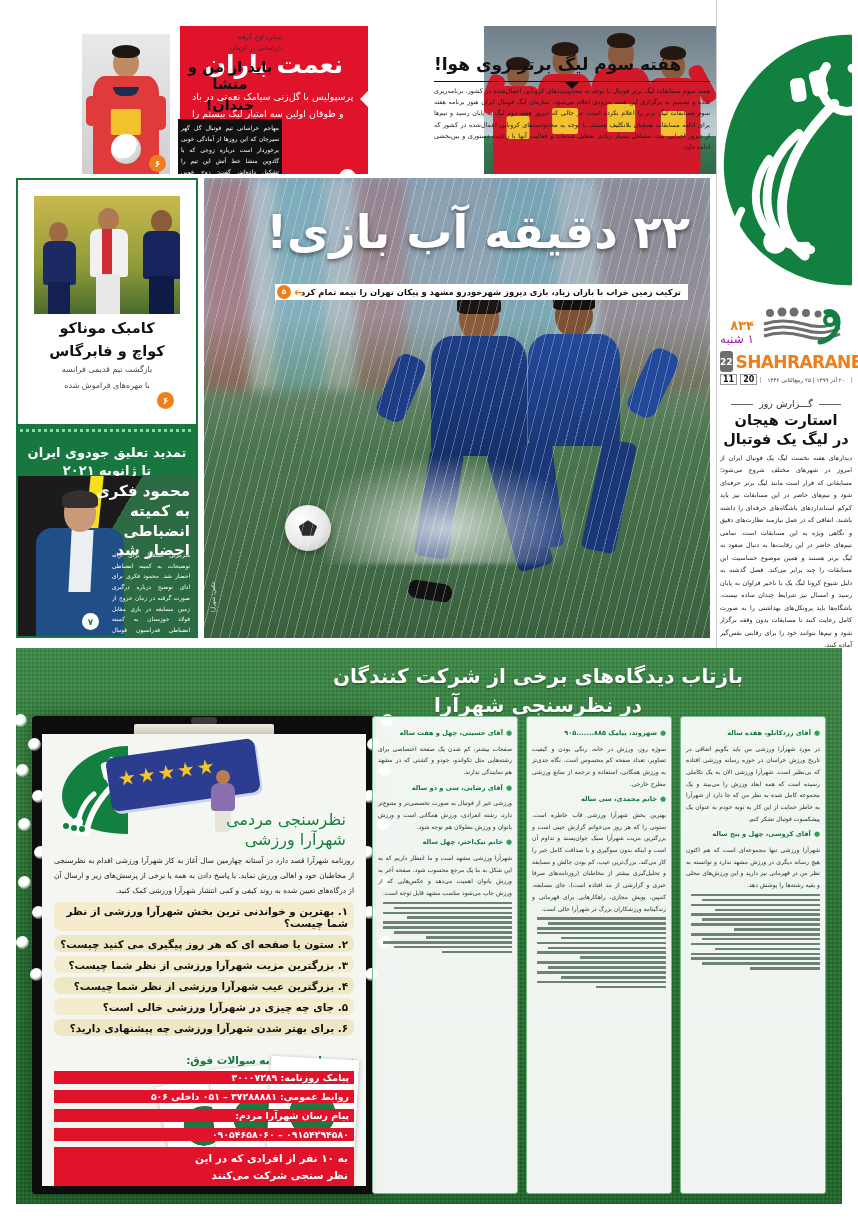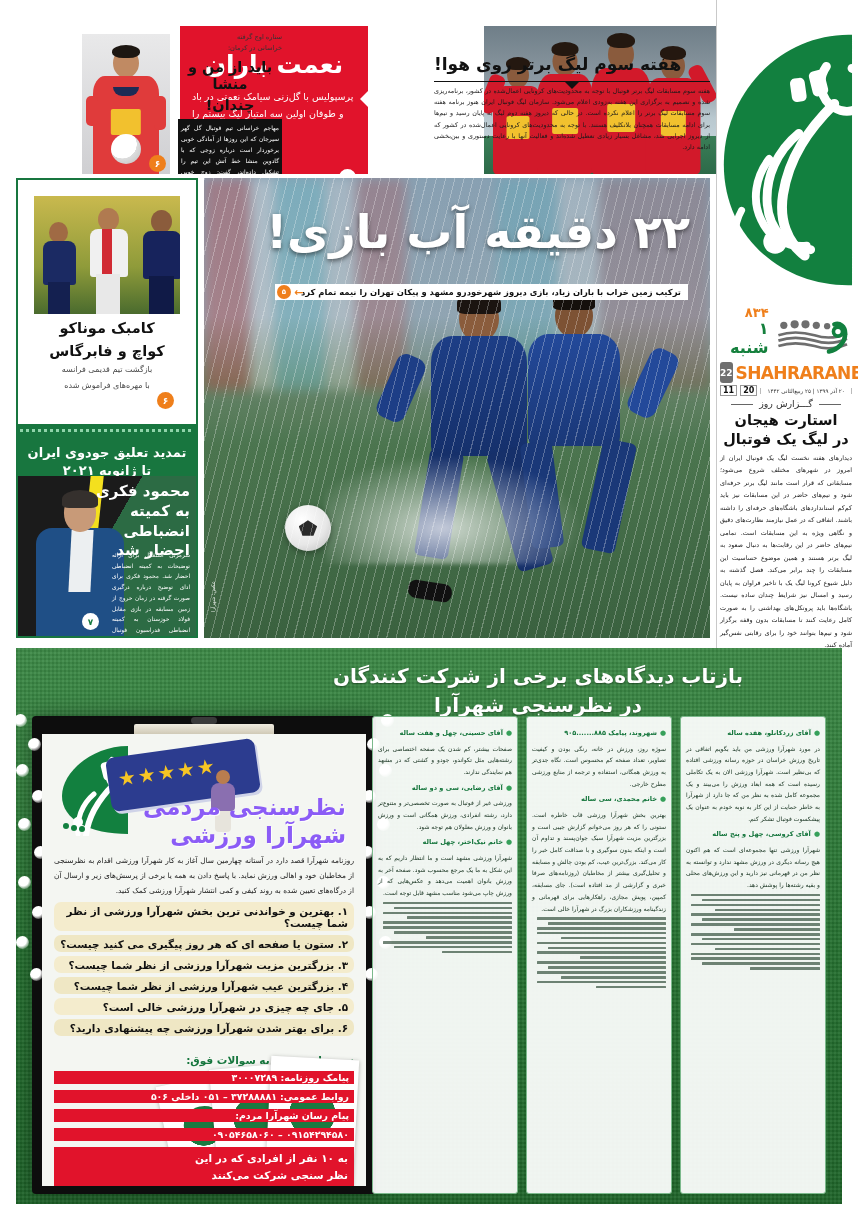--- a/index.html
+++ b/index.html
@@ -307,21 +307,21 @@
   #logo-mark {
     position: absolute; right: 4px; top: 30px;
     width: 138px; height: 260px;
   }
   #masthead {
     position: absolute; right: 6px; top: 306px; width: 132px;
   }
   .mh-row { display: flex; align-items: flex-end; justify-content: flex-end; gap: 4px; }
   #mh-numbers { direction: rtl; text-align: right; }
   #mh-issue { color: #ef7f1b; font-size: 13px; font-weight: bold; line-height: 1; }
-  #mh-day   { color: #15803d; font-size: 16px; font-weight: bold; line-height: 1.2; }
+  #mh-day   { color: #a21caf; font-size: 12px; font-weight: normal; line-height: 1.2; }
   #mh-sig {
     width: 88px; height: 40px;
   }
   #site-row {
     display: flex; align-items: center; gap: 3px;
     margin-top: 5px; direction: ltr;
   }
   #clock-badge {
     width: 21px; height: 21px; background: #6f6f6f; color: #fff;
     font-size: 9px; font-weight: bold;
@@ -423,21 +423,21 @@
     color: #f6c524; font-size: 20px; letter-spacing: 2px; line-height: 1;
   }
   #survey-hero .person { position: absolute; right: 116px; top: 26px; width: 30px; height: 62px; }
   #survey-hero .person .ph { position:absolute; left:8px; top:0; width:14px; height:14px; border-radius:50%; background:#b97d4f; }
   #survey-hero .person .pb { position:absolute; left:3px; top:13px; width:24px; height:28px; border-radius:8px 8px 4px 4px; background:#8a6fb0; }
   #survey-hero .person .pl { position:absolute; left:7px; top:40px; width:16px; height:22px; background:#e7e4dc; border-radius:0 0 4px 4px; }
   #survey-hero .mini-logo { position: absolute; left: 2px; top: 0; width: 74px; height: 92px; }
   #survey-hero .hero-title {
     position: absolute; right: 8px; bottom: 2px;
     direction: rtl; text-align: right;
-    color: #8b5cf6; font-size: 23px; font-weight: bold; line-height: 1.25;
+    color: #15803d; font-size: 16px; font-weight: normal; line-height: 1.25;
     text-shadow: 1px 1px 0 rgba(255,255,255,.9);
   }
   #survey-intro {
     direction: rtl; text-align: justify; color: #1a1a1a;
     font-size: 7.4px; line-height: 2.0; margin-top: 2px;
   }
   .q-row {
     direction: rtl; text-align: right;
     background: #f4eccd;
     color: #111; font-size: 10.4px; font-weight: bold;

